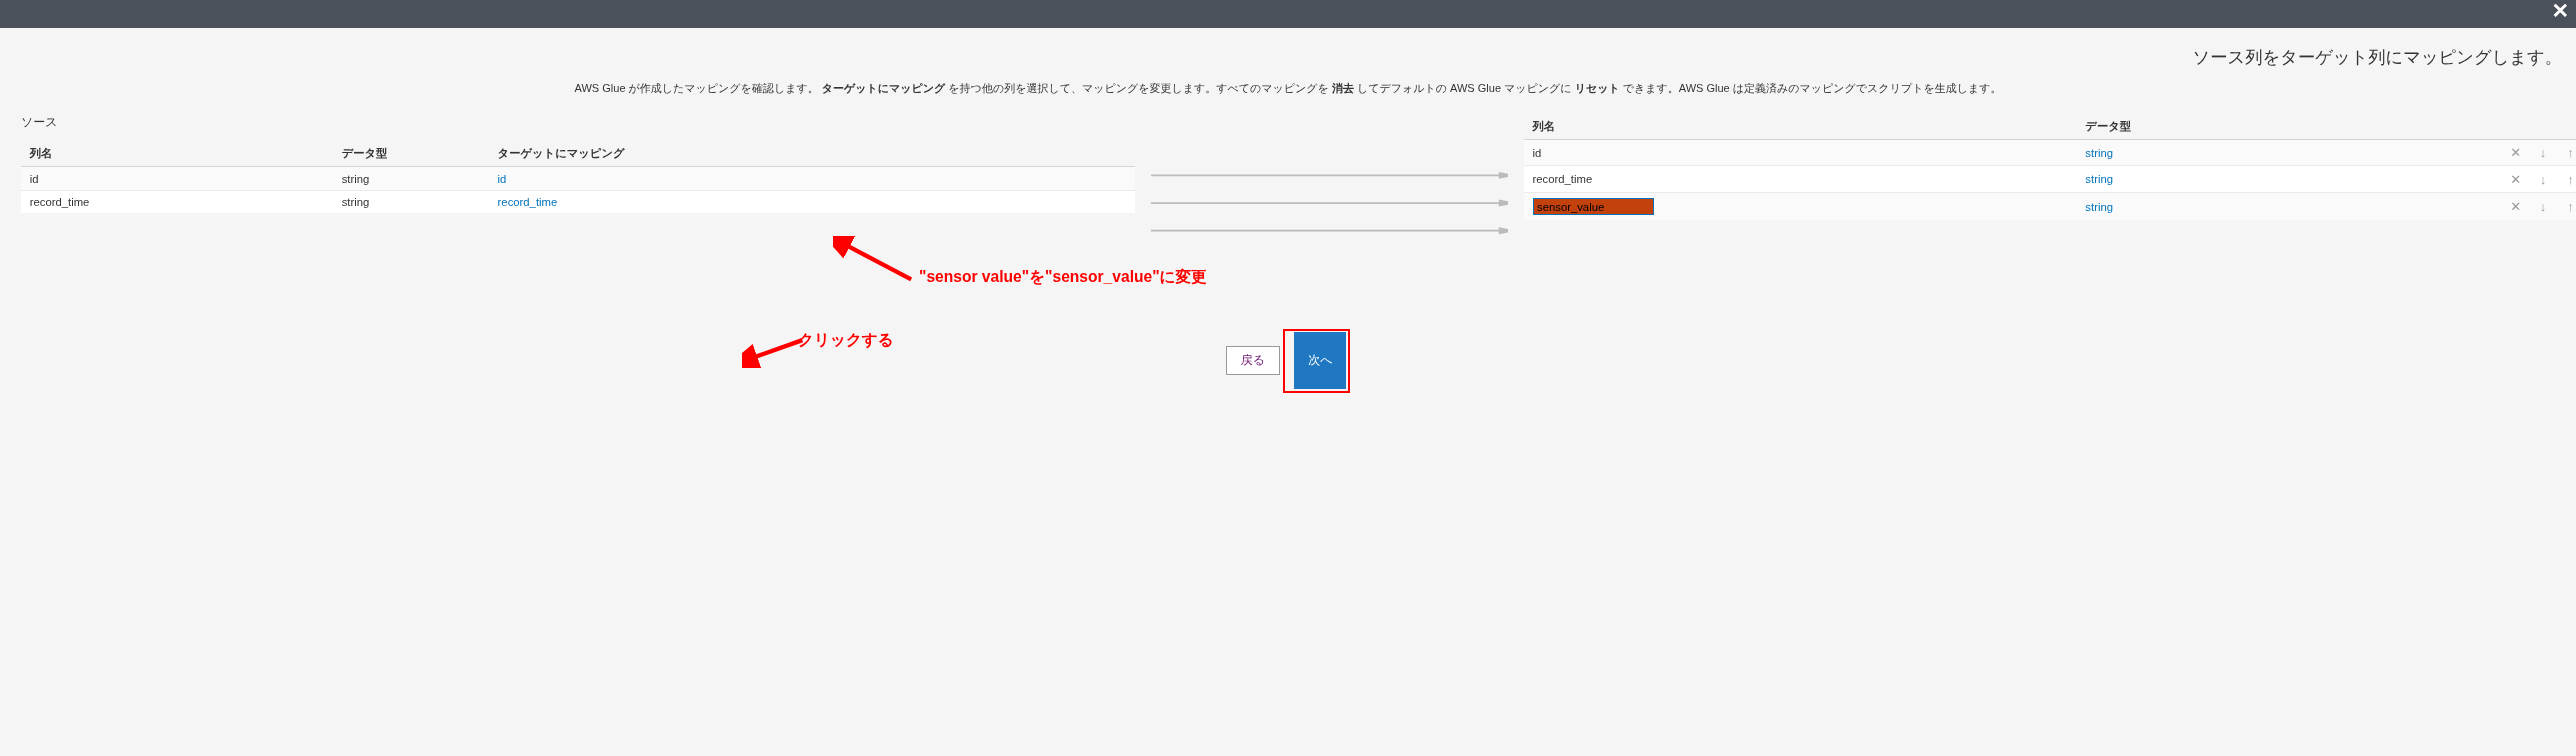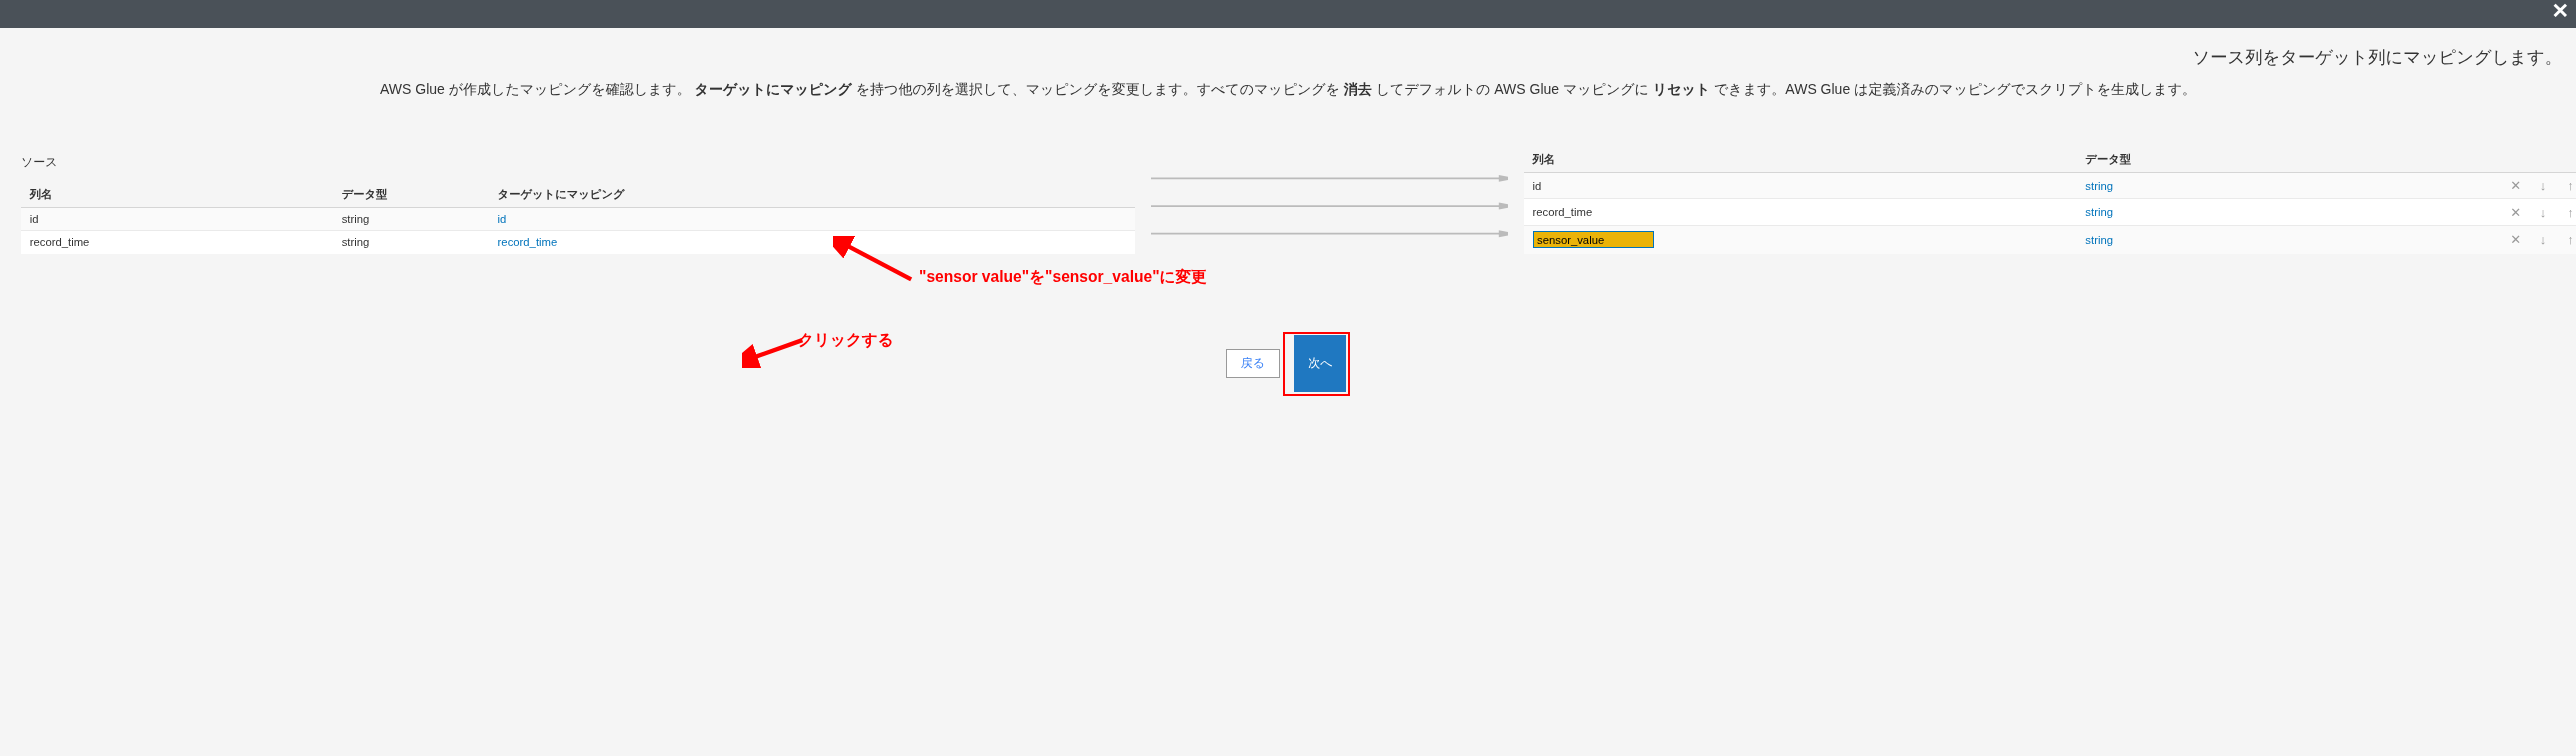--- a/index.html
+++ b/index.html
@@ -3,58 +3,58 @@
   <meta charset="utf-8">
   <style>
     * { box-sizing: border-box; margin: 0; padding: 0; }
     body { font-family: "Hiragino Sans", "Yu Gothic", Arial, sans-serif; background: #f5f5f5; color: #333; font-size: 12px; }
 
     .top-bar { background: #4a5158; height: 28px; position: relative; }
     .close-x { position: absolute; right: 7px; top: 0px; color: #fff; font-size: 21px; font-weight: bold; cursor: pointer; line-height: 21px; }
 
     .page { padding: 17.3px 14px; }
     h2.title { text-align: right; font-size: 17.3px; font-weight: 400; margin-bottom: 12px; }
-    p.desc { text-align: center; font-size: 14px; margin-bottom: 17.3px; }
+    p.desc { text-align: center; font-size: 11px; margin-bottom: 17.3px; }
 
-    .layout { display: flex; gap: 16px; align-items: flex-end; }
+    .layout { display: flex; gap: 16px; align-items: flex-start; }
     .left-col { flex: 0 0 44%; padding-left: 7px; }
     .mid-col  { flex: 0 0 14%; padding-top: 51px; }
     .right-col{ flex: 0 0 42%; padding-right: 7px; }
 
     .section-title { font-size: 12px; margin-bottom: 10.4px; }
 
     .right-head { display: flex; justify-content: space-between; align-items: center; margin-bottom: 10.4px; }
 
     .btn-group { display: flex; }
     .btn-out { border: 0.9px solid #0073bb; color: #0073bb; background: #fff; padding: 3.5px 8.7px; font-size: 11.3px; cursor: pointer; }
     .btn-out + .btn-out { border-left: none; }
 
     table { width: 100%; border-collapse: collapse; }
     thead th { text-align: left; font-weight: 600; font-size: 11.3px; padding: 5.2px 8.7px; border-bottom: 0.9px solid #d5d5d5; }
     tbody td { padding: 5.2px 8.7px; font-size: 11.3px; border-top: 0.9px solid #eaeaea; vertical-align: middle; }
     tbody tr:nth-child(odd) td { background: #fafafa; }
     tbody tr:nth-child(even) td { background: #ffffff; }
 
     .link { color: #0073bb; cursor: pointer; }
 
-    .cell-input { border: 0.9px solid #0073bb; padding: 1.7px 3.5px; font-size: 11.3px; width: 121px; background: #eab308; }
+    .cell-input { border: 0.9px solid #0073bb; padding: 1.7px 3.5px; font-size: 11.3px; width: 121px; background: #c2410c; }
 
     .tgt-actions { text-align: right; white-space: nowrap; }
     .ico { display: inline-block; width: 15.6px; color: #999; font-size: 13px; margin-left: 8.7px; cursor: pointer; text-align: center; }
 
     
     .links-svg { width: 100%; }
 
     
     .anno1 { position: absolute; color: #ff0000; font-weight: 700; font-size: 15.6px; }
     .anno-wrap { position: relative; }
     .arrow-red { position: absolute; }
 
     .footer { text-align: center; margin-top: 78px; }
-    .btn-back { border: 0.9px solid #999; background: #fff; color: #3b82f6; padding: 5.2px 14px; font-size: 12px; cursor: pointer; }
+    .btn-back { border: 0.9px solid #999; background: #fff; color: #701a75; padding: 5.2px 14px; font-size: 12px; cursor: pointer; }
     .btn-next { border: none; background: #1f78c1; color: #fff; padding: 20px 14px; font-size: 12px; cursor: pointer; margin-left: 7px; }
     .next-hi { display: inline-block; border: 2.6px solid #ff0000; padding: 1.7px; }
   </style>
 </head>
 <body>
 
 <div class="top-bar">
   <span class="close-x">✕</span>
 </div>
 

